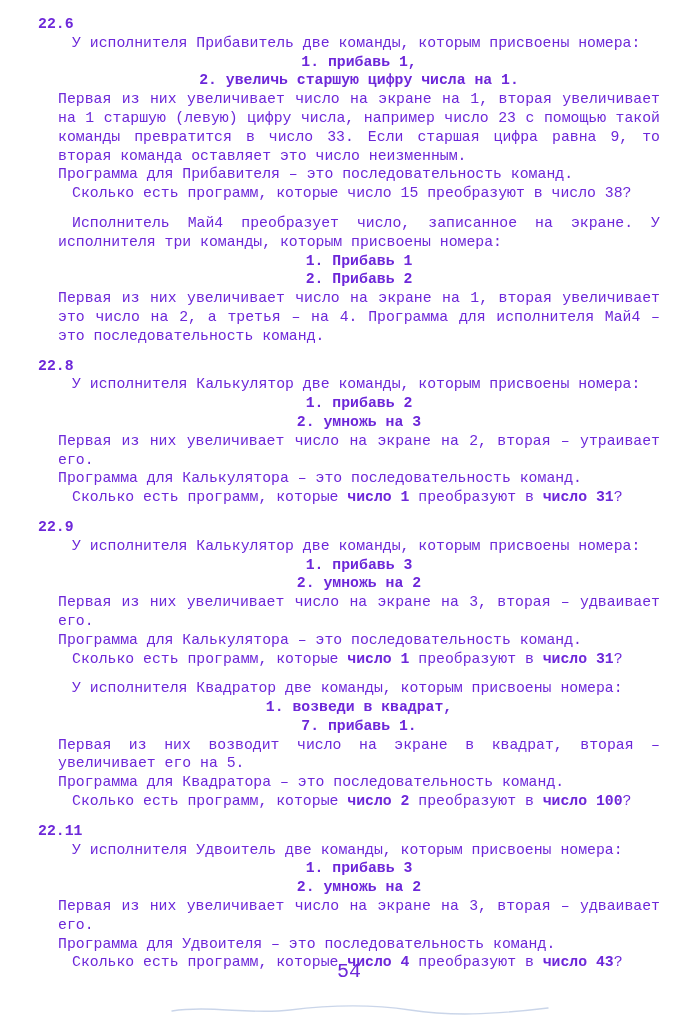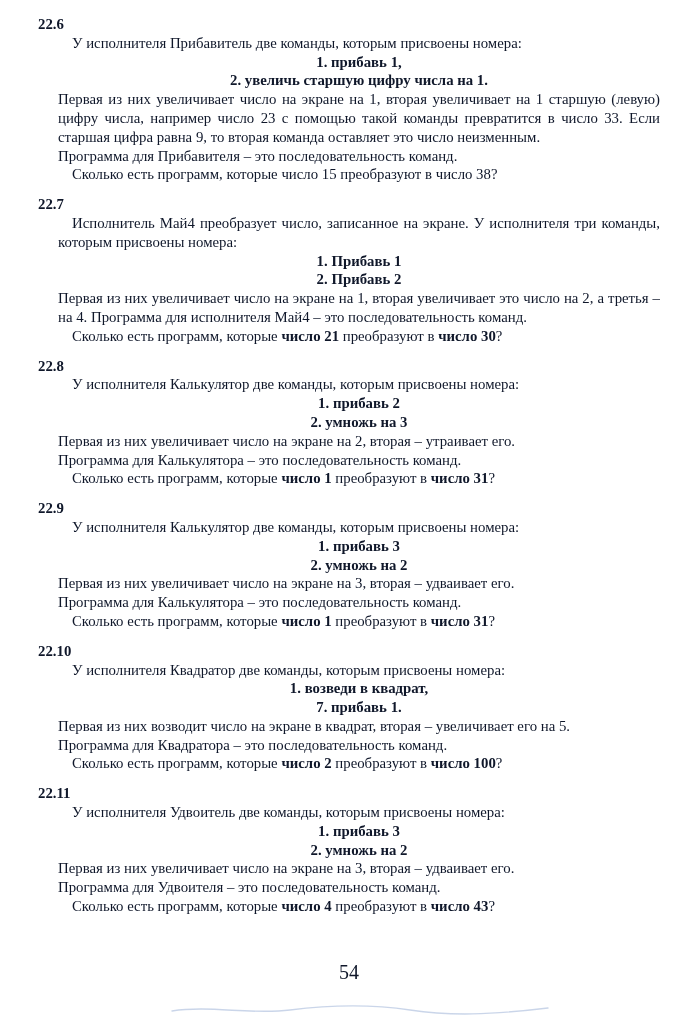--- a/index.html
+++ b/index.html
@@ -7,22 +7,22 @@
     padding: 0;
     background: #ffffff;
   }
   .page {
     position: relative;
     width: 698px;
     height: 1024px;
     background: #ffffff;
     box-sizing: border-box;
     padding: 15px 38px 0 38px;
-    font-family: Liberation Serif, serif;
-    color: #0f172a;
+    font-family: Liberation Mono, monospace;
+    color: #6d28d9;
     overflow: hidden;
   }
   .problem {
     margin: 0 0 11px 0;
   }
   .problem-number {
     font-weight: bold;
     font-size: 14.8px;
     line-height: 18.8px;
   }
@@ -73,27 +73,25 @@
         <div class="problem-body">
           <p class="para indent"><span>У исполнителя Прибавитель две команды, которым присвоены номера:</span></p>
           <p class="para command"><span class="bold">1. прибавь 1,</span></p>
           <p class="para command"><span class="bold">2. увеличь старшую цифру числа на 1.</span></p>
           <p class="para plain"><span>Первая из них увеличивает число на экране на 1, вторая увеличивает на 1 старшую (левую) цифру числа, например число 23 с помощью такой команды превратится в число 33. Если старшая цифра равна 9, то вторая команда оставляет это число неизменным.</span></p>
           <p class="para plain"><span>Программа для Прибавителя – это последовательность команд.</span></p>
           <p class="para indent"><span>Сколько есть программ, которые число 15 преобразуют в число 38?</span></p>
         </div>
       </div>
       <div class="problem">
-        <div class="problem-number">22.7</div>
         <div class="problem-body">
           <p class="para indent"><span>Исполнитель Май4 преобразует число, записанное на экране. У исполнителя три команды, которым присвоены номера:</span></p>
           <p class="para command"><span class="bold">1. Прибавь 1</span></p>
           <p class="para command"><span class="bold">2. Прибавь 2</span></p>
           <p class="para plain"><span>Первая из них увеличивает число на экране на 1, вторая увеличивает это число на 2, а третья – на 4. Программа для исполнителя Май4 – это последовательность команд.</span></p>
-          <p class="para indent"><span>Сколько есть программ, которые </span><span class="bold">число 21</span><span> преобразуют в </span><span class="bold">число 30</span><span>?</span></p>
         </div>
       </div>
       <div class="problem">
         <div class="problem-number">22.8</div>
         <div class="problem-body">
           <p class="para indent"><span>У исполнителя Калькулятор две команды, которым присвоены номера:</span></p>
           <p class="para command"><span class="bold">1. прибавь 2</span></p>
           <p class="para command"><span class="bold">2. умножь на 3</span></p>
           <p class="para plain"><span>Первая из них увеличивает число на экране на 2, вторая – утраивает его.</span></p>
           <p class="para plain"><span>Программа для Калькулятора – это последовательность команд.</span></p>
@@ -105,21 +103,20 @@
         <div class="problem-body">
           <p class="para indent"><span>У исполнителя Калькулятор две команды, которым присвоены номера:</span></p>
           <p class="para command"><span class="bold">1. прибавь 3</span></p>
           <p class="para command"><span class="bold">2. умножь на 2</span></p>
           <p class="para plain"><span>Первая из них увеличивает число на экране на 3, вторая – удваивает его.</span></p>
           <p class="para plain"><span>Программа для Калькулятора – это последовательность команд.</span></p>
           <p class="para indent"><span>Сколько есть программ, которые </span><span class="bold">число 1</span><span> преобразуют в </span><span class="bold">число 31</span><span>?</span></p>
         </div>
       </div>
       <div class="problem">
-        <div class="problem-number">22.10</div>
         <div class="problem-body">
           <p class="para indent"><span>У исполнителя Квадратор две команды, которым присвоены номера:</span></p>
           <p class="para command"><span class="bold">1. возведи в квадрат,</span></p>
           <p class="para command"><span class="bold">7. прибавь 1.</span></p>
           <p class="para plain"><span>Первая из них возводит число на экране в квадрат, вторая – увеличивает его на 5.</span></p>
           <p class="para plain"><span>Программа для Квадратора – это последовательность команд.</span></p>
           <p class="para indent"><span>Сколько есть программ, которые </span><span class="bold">число 2</span><span> преобразуют в </span><span class="bold">число 100</span><span>?</span></p>
         </div>
       </div>
       <div class="problem">

